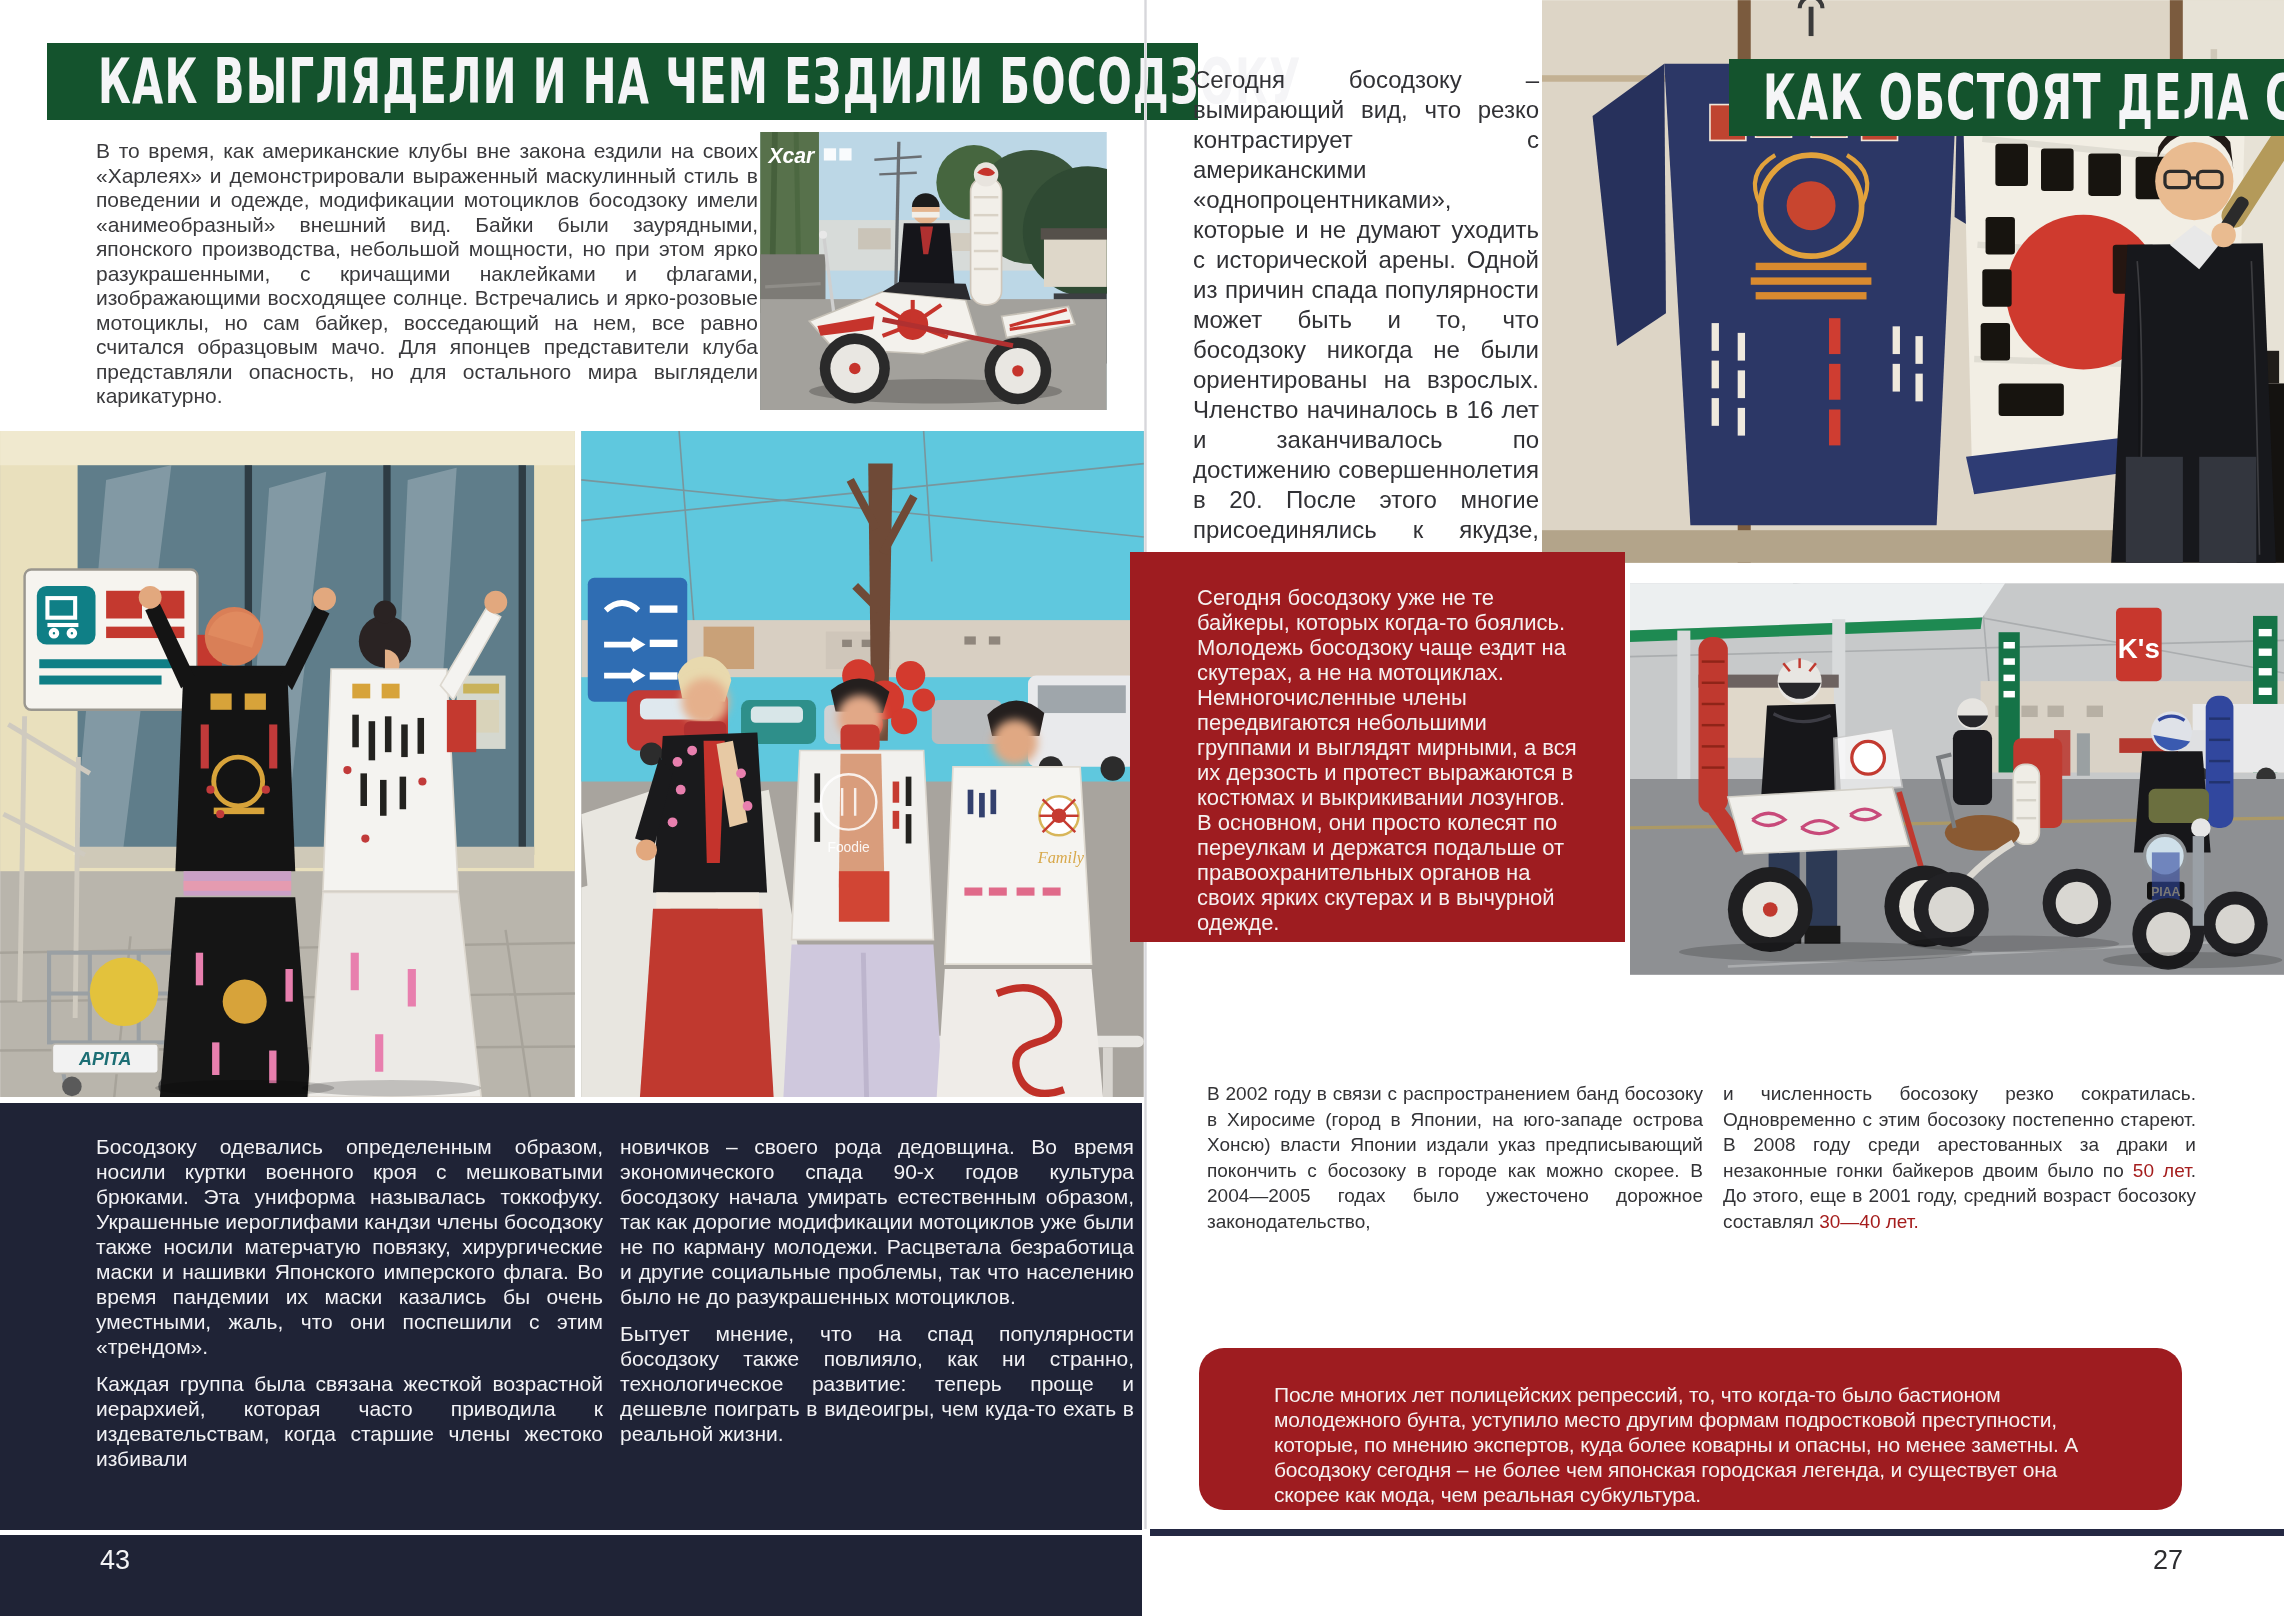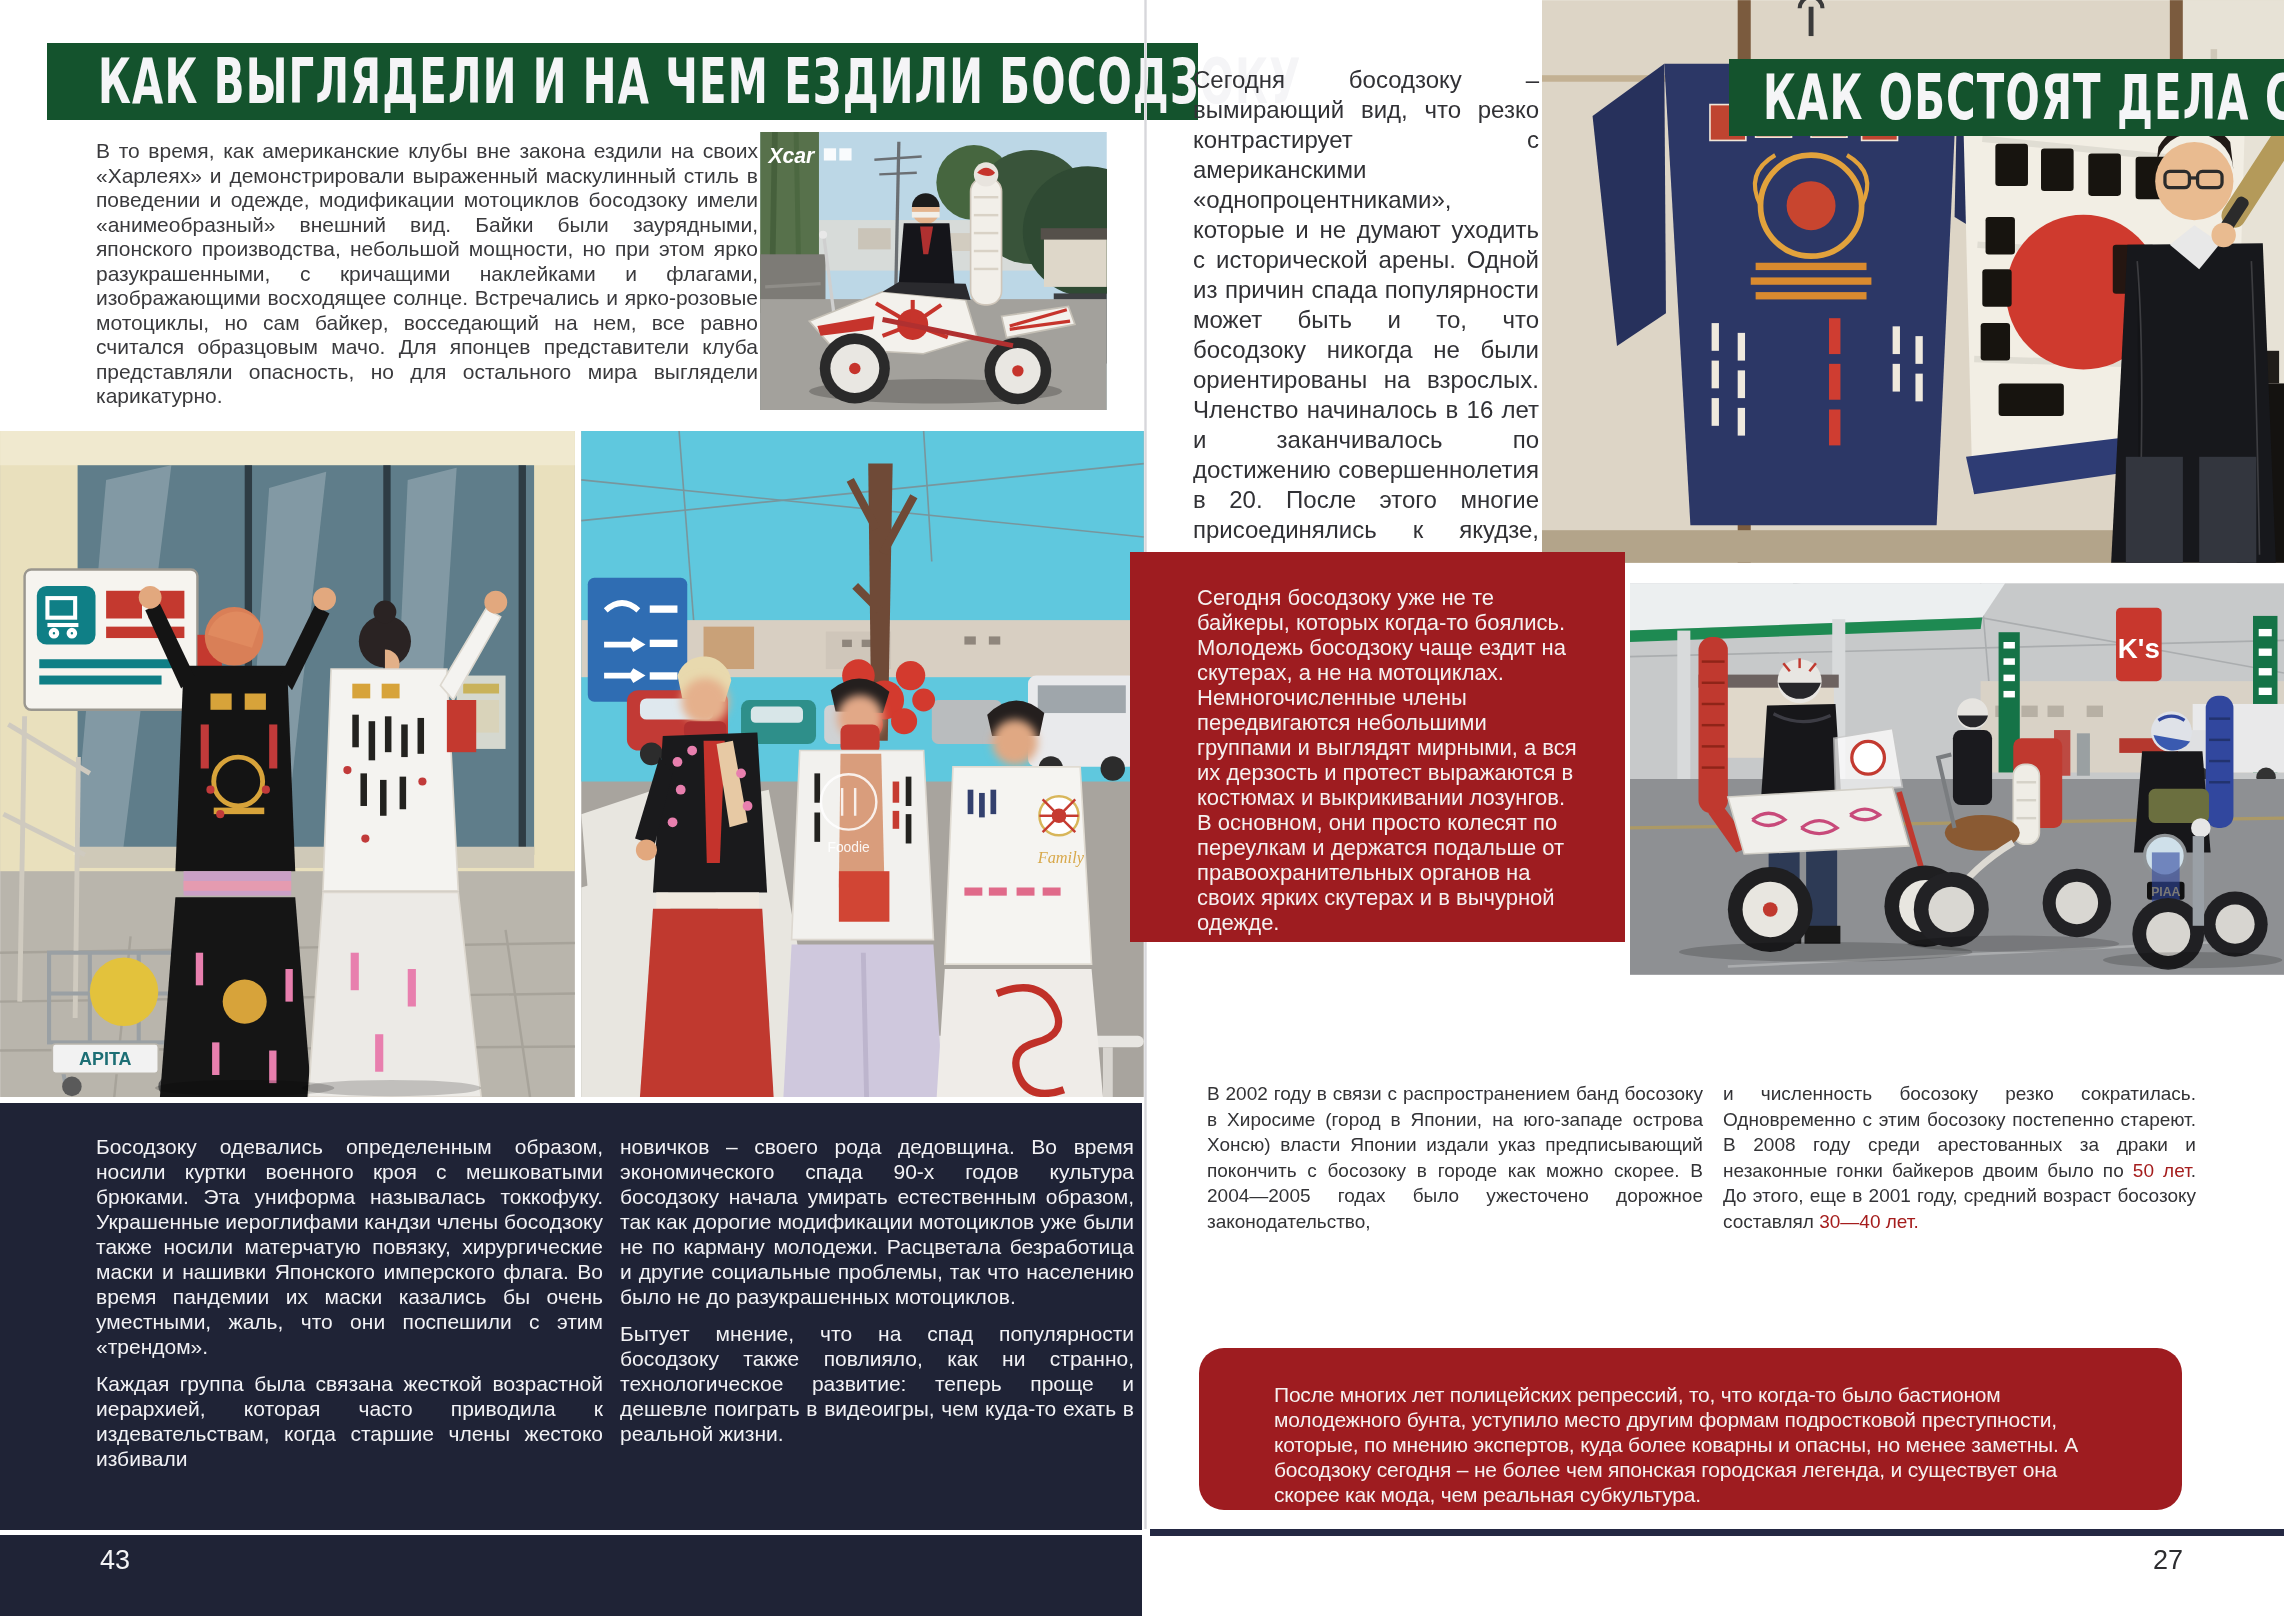--- a/index.html
+++ b/index.html
@@ -118,21 +118,21 @@
       <circle cx="316" cy="293" r="41" fill="#2a2a2a"></circle>
       <circle cx="316" cy="293" r="28" fill="#e9e7e2"></circle>
       <circle cx="316" cy="293" r="7" fill="#c6342c"></circle>
       <line x1="150" y1="230" x2="310" y2="262" stroke="#b03030" stroke-width="6"></line>
       <text x="10" y="38" font-family="Liberation Sans, sans-serif" font-style="italic" font-weight="700" font-size="26" fill="#ffffff">Xcar</text>
       <rect x="78" y="20" width="15" height="15" fill="#ffffff" opacity="0.9"></rect>
       <rect x="97" y="20" width="15" height="15" fill="#ffffff" opacity="0.9"></rect>
     </svg>
   </div>
 
-  <div class="abs" style="left:0px; top:431px; width:575px; height:666px;">
+  <div class="abs" style="left:0px; top:431px; width:575px; height:666px;font-style:italic;">
     <svg width="575" height="666" viewBox="0 0 705 817">
       <rect width="705" height="817" fill="#b9b5ac"></rect>
       <rect width="705" height="540" fill="#e9e0bd"></rect>
       <rect width="705" height="42" fill="#f0e9cf"></rect>
       <rect x="95" y="42" width="560" height="478" fill="#5f7d8a"></rect>
       <g fill="#2e3c44">
         <rect x="300" y="42" width="9" height="478"></rect>
           <rect x="470" y="42" width="9" height="478"></rect>
         <rect x="636" y="42" width="9" height="478"></rect>
       </g>

